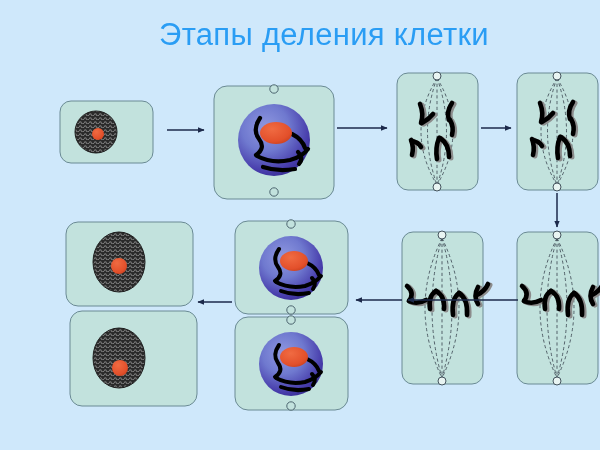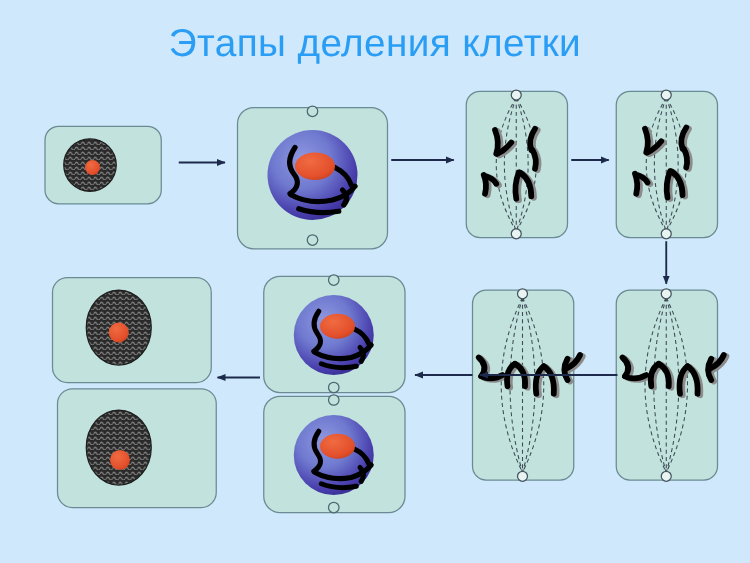--- a/index.html
+++ b/index.html
@@ -11,20 +11,21 @@
     height: 450px;
     overflow: hidden;
     background: #cfe8fb;
     font-family: "Liberation Sans", sans-serif;
   }
   #slide {
     position: relative;
     width: 528px;
     height: 450px;
     background: #cfe8fb;
+    margin-left: 24px;
   }
   #title {
     position: absolute;
     left: 0;
     top: 17px;
     width: 600px;
     text-align: center;
     font-family: "Liberation Sans", sans-serif;
     font-size: 31px;
     font-weight: normal;

